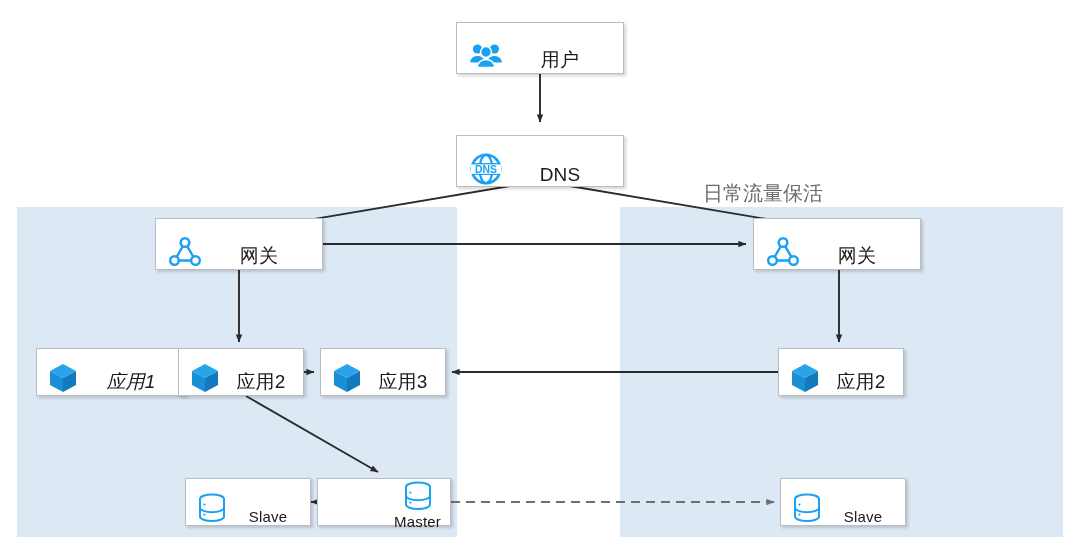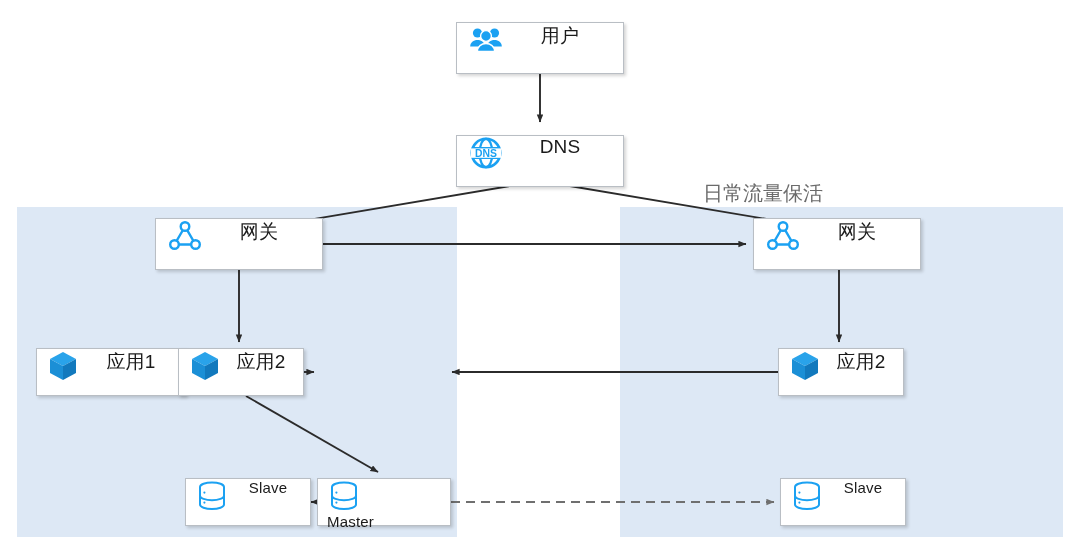--- a/index.html
+++ b/index.html
@@ -18,21 +18,21 @@
   
   #edges{position:absolute;left:0;top:0;width:1080px;height:550px;}
 
   
   .node{
     position:absolute;
     background:#ffffff;
     border:1px solid #b9bec4;
     box-shadow:2px 2px 3px rgba(0,0,0,0.17);
     display:flex;
-    align-items:flex-start;
+    align-items:flex-end;
     box-sizing:border-box;
     padding:0 12px;
   }
   .node .ico{
     flex:0 0 auto;
     width:34px;height:34px;
     display:flex;align-items:center;justify-content:center;
     margin-right:6px;
   }
   .node .lbl{
@@ -149,21 +149,21 @@
       <svg width="34" height="32" viewBox="0 0 34 32" xmlns="http://www.w3.org/2000/svg">
         <path d="M17 6.5 L6.5 24.5 L27.5 24.5 Z" fill="none" stroke="#1ba1f2" stroke-width="2.4"></path>
         <circle cx="17" cy="6.5" r="4.3" fill="#ffffff" stroke="#1ba1f2" stroke-width="2.4"></circle>
         <circle cx="6.5" cy="24.5" r="4.3" fill="#ffffff" stroke="#1ba1f2" stroke-width="2.4"></circle>
         <circle cx="27.5" cy="24.5" r="4.3" fill="#ffffff" stroke="#1ba1f2" stroke-width="2.4"></circle>
       </svg>
     </span>
     <span class="lbl">网关</span>
   </div>
 
-  <div class="node" style="left:36px;top:348px;width:150px;height:48px;padding:0 9px;">
+  <div class="node" style="left:36px;top:348px;width:150px;height:48px;padding:0 9px;font-style:italic;">
     <span class="ico">
       <svg width="30" height="32" viewBox="0 0 30 32" xmlns="http://www.w3.org/2000/svg">
         <path d="M15 2 L28 9 L15 16 L2 9 Z" fill="#29a3ea"></path>
         <path d="M2 9 L15 16 L15 30 L2 23 Z" fill="#1b8fd6"></path>
         <path d="M28 9 L15 16 L15 30 L28 23 Z" fill="#1279bd"></path>
       </svg>
     </span>
     <span class="lbl">应用1</span>
   </div>
 
@@ -171,20 +171,30 @@
     <span class="ico">
       <svg width="30" height="32" viewBox="0 0 30 32" xmlns="http://www.w3.org/2000/svg">
         <path d="M15 2 L28 9 L15 16 L2 9 Z" fill="#29a3ea"></path>
         <path d="M2 9 L15 16 L15 30 L2 23 Z" fill="#1b8fd6"></path>
         <path d="M28 9 L15 16 L15 30 L28 23 Z" fill="#1279bd"></path>
       </svg>
     </span>
     <span class="lbl">应用2</span>
   </div>
 
+  <div class="node" style="left:320px;top:348px;width:126px;height:48px;padding:0 9px;">
+    <span class="ico">
+      <svg width="30" height="32" viewBox="0 0 30 32" xmlns="http://www.w3.org/2000/svg">
+        <path d="M15 2 L28 9 L15 16 L2 9 Z" fill="#29a3ea"></path>
+        <path d="M2 9 L15 16 L15 30 L2 23 Z" fill="#1b8fd6"></path>
+        <path d="M28 9 L15 16 L15 30 L28 23 Z" fill="#1279bd"></path>
+      </svg>
+    </span>
+    <span class="lbl">应用3</span>
+  </div>
 
   <div class="node" style="left:778px;top:348px;width:126px;height:48px;padding:0 9px;">
     <span class="ico">
       <svg width="30" height="32" viewBox="0 0 30 32" xmlns="http://www.w3.org/2000/svg">
         <path d="M15 2 L28 9 L15 16 L2 9 Z" fill="#29a3ea"></path>
         <path d="M2 9 L15 16 L15 30 L2 23 Z" fill="#1b8fd6"></path>
         <path d="M28 9 L15 16 L15 30 L28 23 Z" fill="#1279bd"></path>
       </svg>
     </span>
     <span class="lbl">应用2</span>

